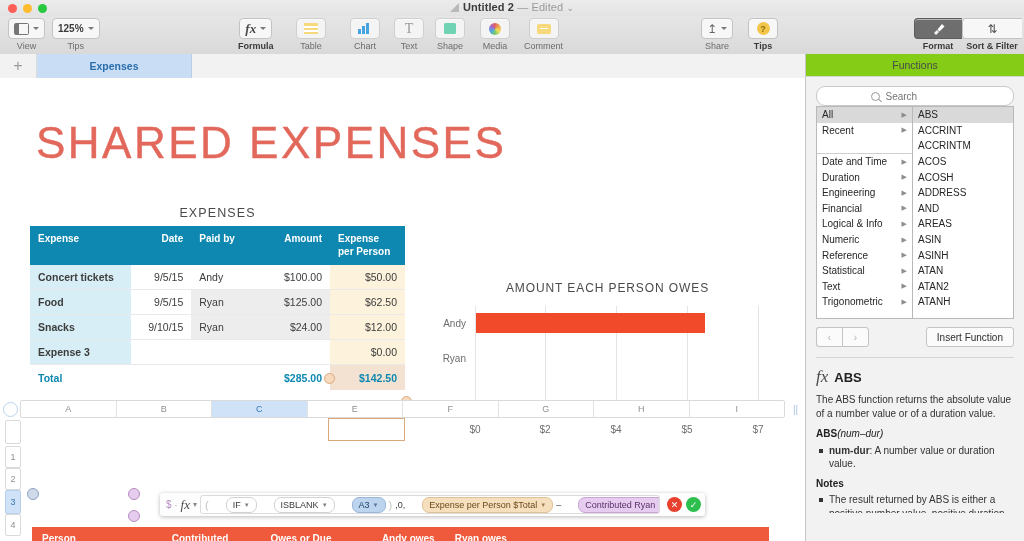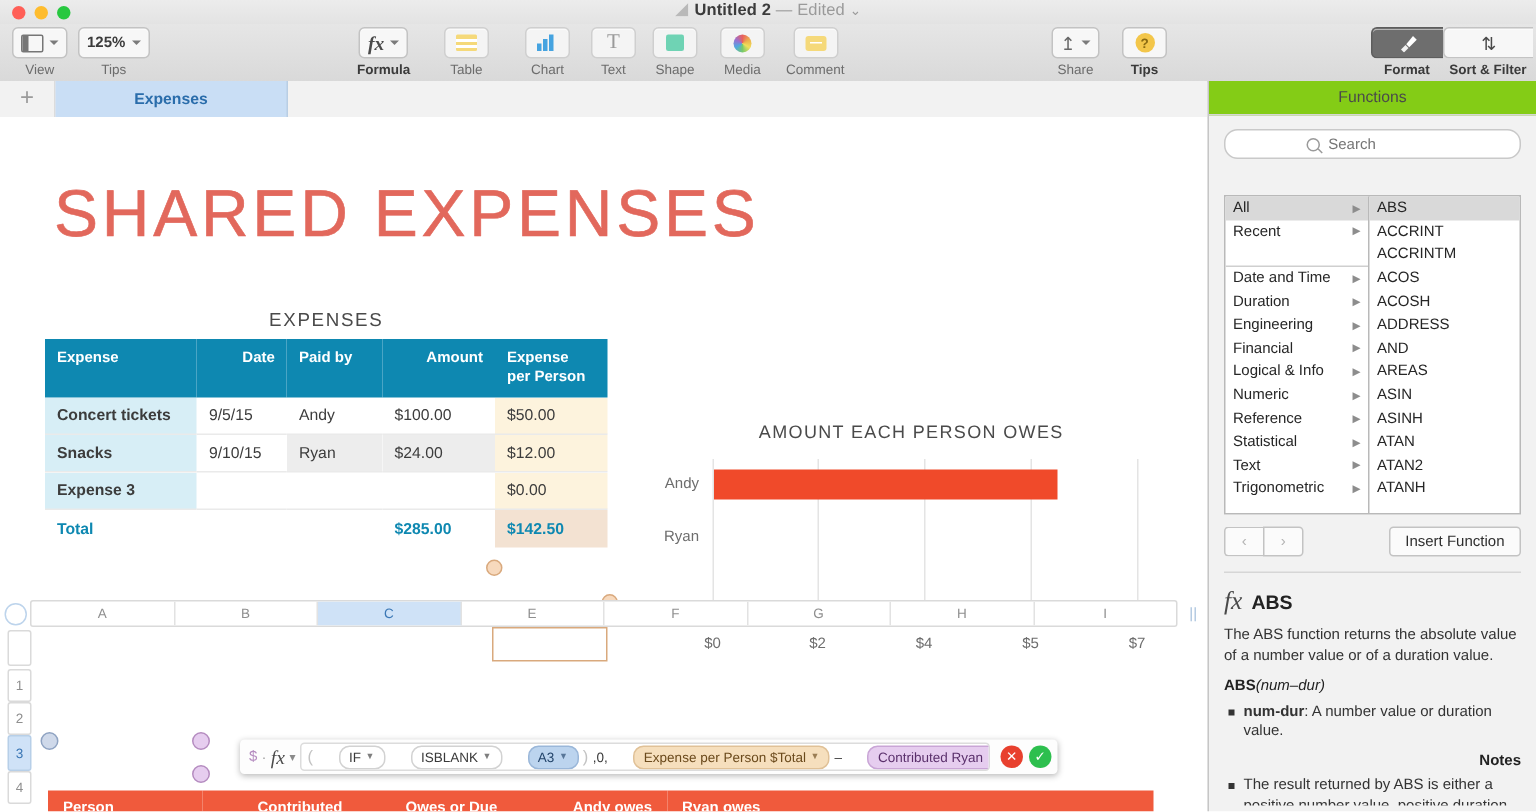--- a/index.html
+++ b/index.html
@@ -120,21 +120,21 @@
   }
   .exp-table th{
     background:#0e88b1;color:#fff;font-weight:bold;font-size:10px;
     padding:7px 8px;text-align:left;vertical-align:top;line-height:1.25;
   }
   .exp-table th.r{text-align:right;}
   .exp-table td{
     padding:6px 8px;color:#3c3c3c;border-bottom:1px solid #eaeaea;
     white-space:nowrap;overflow:hidden;
   }
-  .exp-table td.r{}
+  .exp-table td.r{text-align:right;}
   .exp-table tr td:nth-child(1){background:#d7eef6;font-weight:bold;}
   .exp-table tr td:nth-child(5){background:#fdf3dd;}
   .exp-table tr.alt td:nth-child(3),
   .exp-table tr.alt td:nth-child(4){background:#ededed;}
   .exp-table tr.total td{
     border-top:1.5px solid #0e88b1;border-bottom:none;color:#0e88b1;
     font-weight:bold;background:#fff;padding-top:7px;
   }
   .exp-table tr.total td:nth-child(1){background:#fff;color:#0e88b1;}
   .exp-table tr.total td:nth-child(5){background:#f3e2d2;}
@@ -226,21 +226,21 @@
   .circbtn.x{background:#e8402e;}
   .circbtn.ok{background:#2dbf4e;}
 
   
   .sidebar{
     position:absolute;left:805px;top:54px;width:219px;height:487px;
     background:#f2f2f2;border-left:1px solid #c6c6c6;box-sizing:border-box;
   }
   .sb-title{height:22px;display:flex;align-items:center;justify-content:center;
     font-size:10.5px;color:#4a4a4a;border-bottom:1px solid #d6d6d6;background:#84cc16;}
-  .sb-search{margin:9px 10px 24px;height:18px;background:#fff;border:1px solid #c9c9c9;
+  .sb-search{margin:9px 10px 0;height:18px;background:#fff;border:1px solid #c9c9c9;
     border-radius:9px;display:flex;align-items:center;justify-content:center;gap:4px;}
   .sb-search .mag{width:7px;height:7px;border:1.2px solid #9a9a9a;border-radius:50%;
     position:relative;}
   .sb-search .mag:after{content:"";position:absolute;right:-3px;bottom:-2px;width:4px;
     height:1.2px;background:#9a9a9a;transform:rotate(45deg);}
   .sb-search input{border:none;outline:none;background:transparent;font-size:10px;
     color:#8f8f8f;width:72px;font-family:inherit;}
   .lists{margin:0 10px;display:flex;border:1px solid #b9b9b9;height:213px;
     box-sizing:border-box;background:#fff;}
   .list-cat{width:95px;border-right:1px solid #b9b9b9;overflow:hidden;}
@@ -265,21 +265,21 @@
   .doc-h .fxi{font-family:"Liberation Serif",serif;font-style:italic;font-size:17px;color:#4a4a4a;}
   .doc-h .nm{font-size:13px;font-weight:bold;color:#222;}
   .doc-p{font-size:10px;color:#333;line-height:1.38;margin:0 0 7px;}
   .doc-sig{font-size:10px;color:#222;margin:0 0 5px;}
   .doc-sig b{font-weight:bold;}
   .doc-sig i{font-style:italic;}
   .doc-ul{margin:0 0 7px;padding-left:13px;list-style:none;}
   .doc-ul li{font-size:10px;color:#333;line-height:1.38;position:relative;}
   .doc-ul li:before{content:"";position:absolute;left:-10px;top:5px;width:4px;height:4px;background:#333;}
   .doc-ul li b{font-weight:bold;}
-  .doc-sub{font-size:10px;font-weight:bold;color:#222;margin:4px 0 4px;text-align:right;}
+  .doc-sub{font-size:10px;font-weight:bold;color:#222;margin:4px 0 4px;}
 </style>
 </head>
 <body>
 
 <div id="app">
 
   <div class="titlebar">
     <div class="traffic">
       <div class="tl red"></div>
       <div class="tl yellow"></div>
@@ -427,20 +427,27 @@
           <th>Expense per Person</th>
         </tr>
       </thead>
       <tbody>
         <tr>
           <td>Concert tickets</td>
           <td class="r">9/5/15</td>
           <td>Andy</td>
           <td class="r">$100.00</td>
           <td class="r">$50.00</td>
+        </tr>
+        <tr class="alt">
+          <td>Food</td>
+          <td class="r">9/5/15</td>
+          <td>Ryan</td>
+          <td class="r">$125.00</td>
+          <td class="r">$62.50</td>
         </tr>
         <tr class="alt">
           <td>Snacks</td>
           <td class="r">9/10/15</td>
           <td>Ryan</td>
           <td class="r">$24.00</td>
           <td class="r">$12.00</td>
         </tr>
         <tr>
           <td>Expense 3</td>

